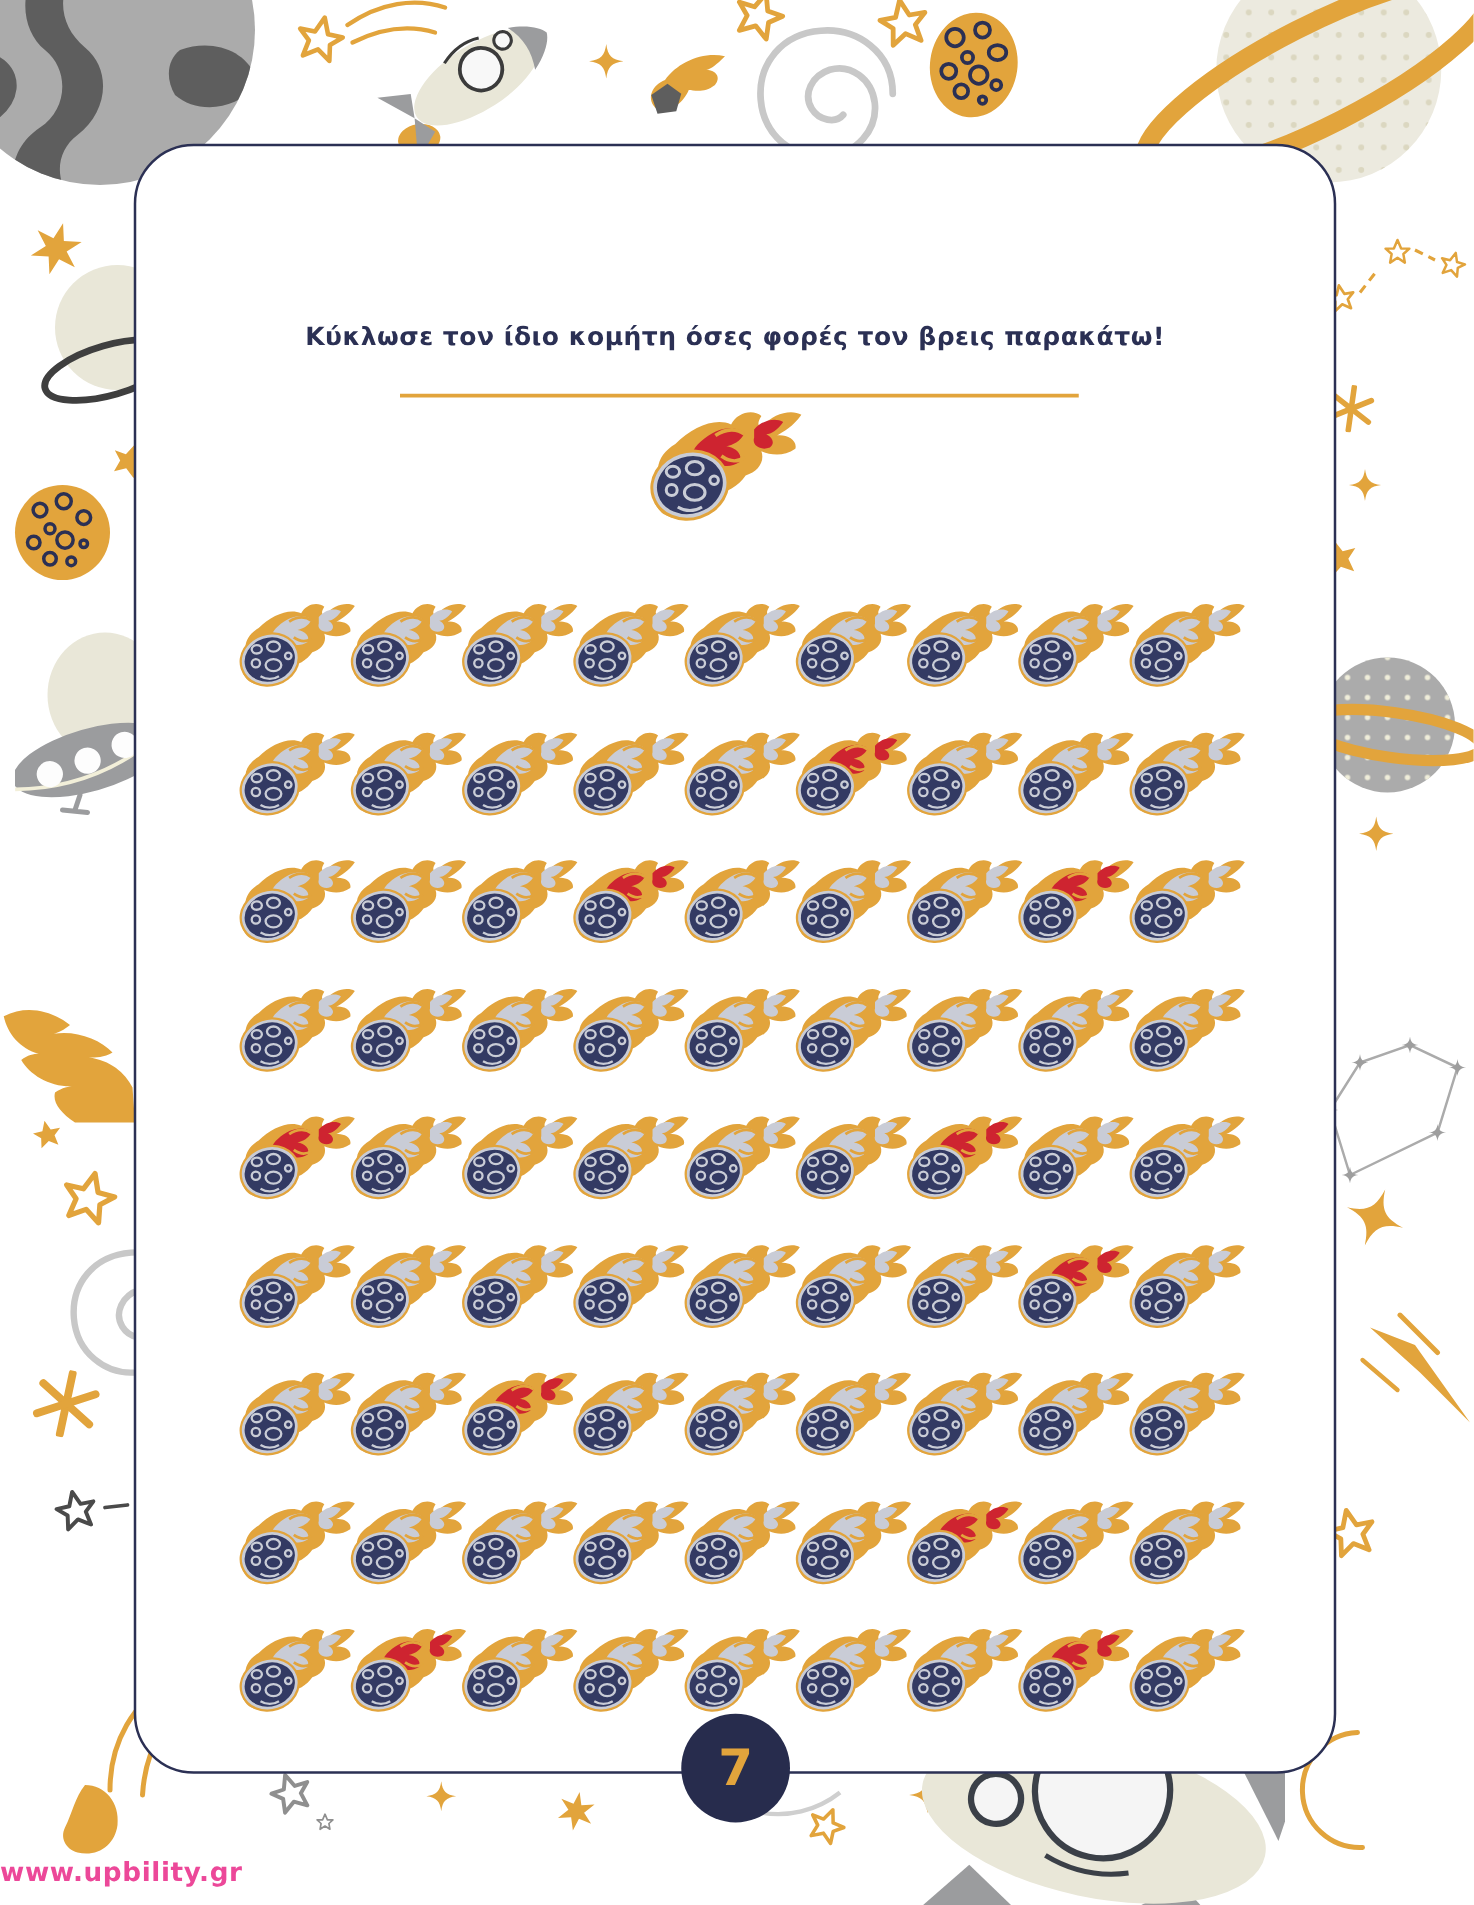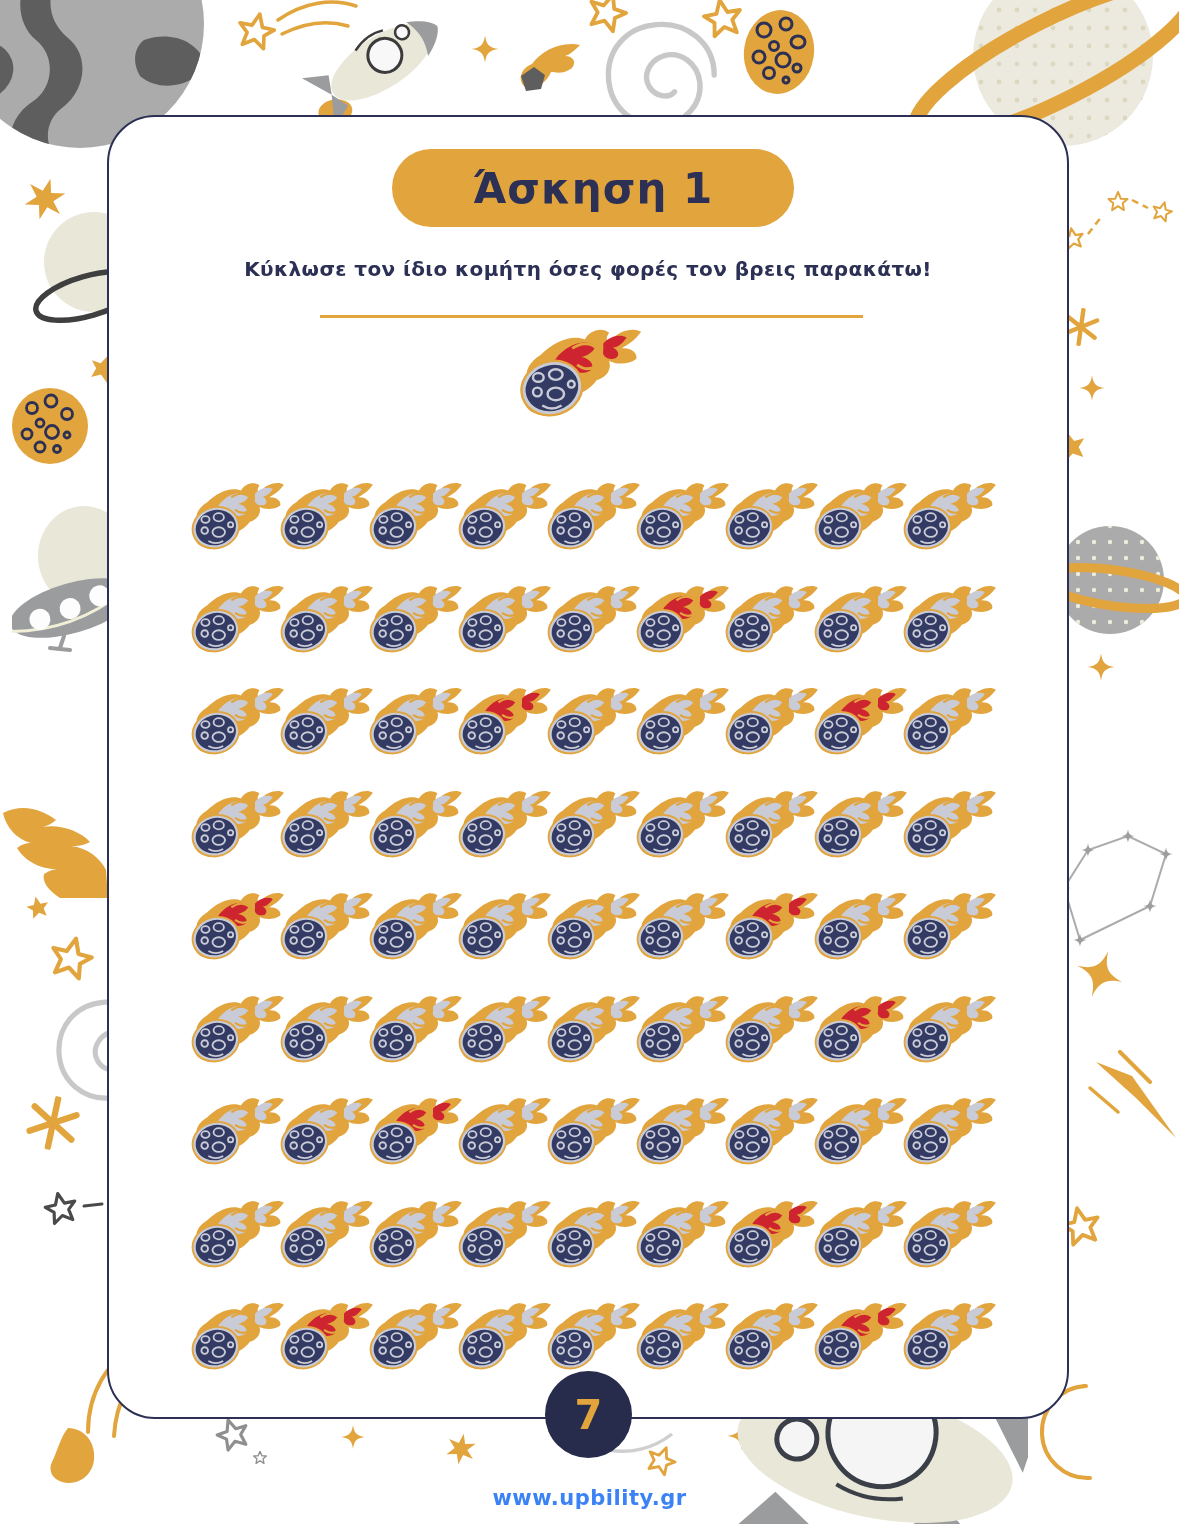--- a/index.html
+++ b/index.html
@@ -33,22 +33,22 @@
   .cell svg{width:98px;height:74px;display:block;margin-top:12px;}
   .comet{--inner:#C9CCD6;}
   .comet.red{--inner:#CE2430;}
   
   .page-circle{
     position:absolute;left:545px;top:1371px;width:87px;height:87px;border-radius:50%;
     background:#272C4D;z-index:2;display:flex;align-items:center;justify-content:center;
   }
   .page-circle span{color:#E2A43C;font-size:40px;font-weight:bold;}
   .site{
-    position:absolute;top:1486px;left:0;width:100%;text-align:center;
-    color:#3b82f6;font-size:21px;font-weight:bold;z-index:2;letter-spacing:0.5px;
+    position:absolute;top:1486px;left:0;width:100%;text-align:left;
+    color:#ec4899;font-size:21px;font-weight:bold;z-index:2;letter-spacing:0.5px;
   }
   .defs-hidden{position:absolute;width:0;height:0;overflow:hidden;}
 </style>
 </head>
 <body>
 
 <svg class="defs-hidden" aria-hidden="true">
   <defs>
     <pattern id="dotsBeige" width="18" height="18" patternUnits="userSpaceOnUse">
       <circle cx="4" cy="4" r="2.4" fill="#DBD7C0"></circle>
@@ -341,23 +341,20 @@
     <use href="#star5o" width="46" height="46" color="#E2A43C" transform="rotate(-12 23 23)"></use>
   </svg>
 
   <svg style="left:666px;top:286px" width="96" height="44" viewBox="0 0 96 44">
     <path d="M4,34 C20,8 56,2 92,12" stroke="#E2A43C" stroke-width="3.5" fill="none" stroke-linecap="round"></path>
   </svg>
 </div>
 
 <div class="card">
 
-  <div class="pill">
-    <span>Άσκηση 1</span>
-  </div>
 
   <div class="instruction">Κύκλωσε τον ίδιο κομήτη όσες φορές τον βρεις παρακάτω!</div>
 
   <div class="divider"></div>
 
   <svg class="comet red hero" viewBox="0 0 132 100">
     <use href="#comet-shape"></use>
   </svg>
 
   <div class="grid">

